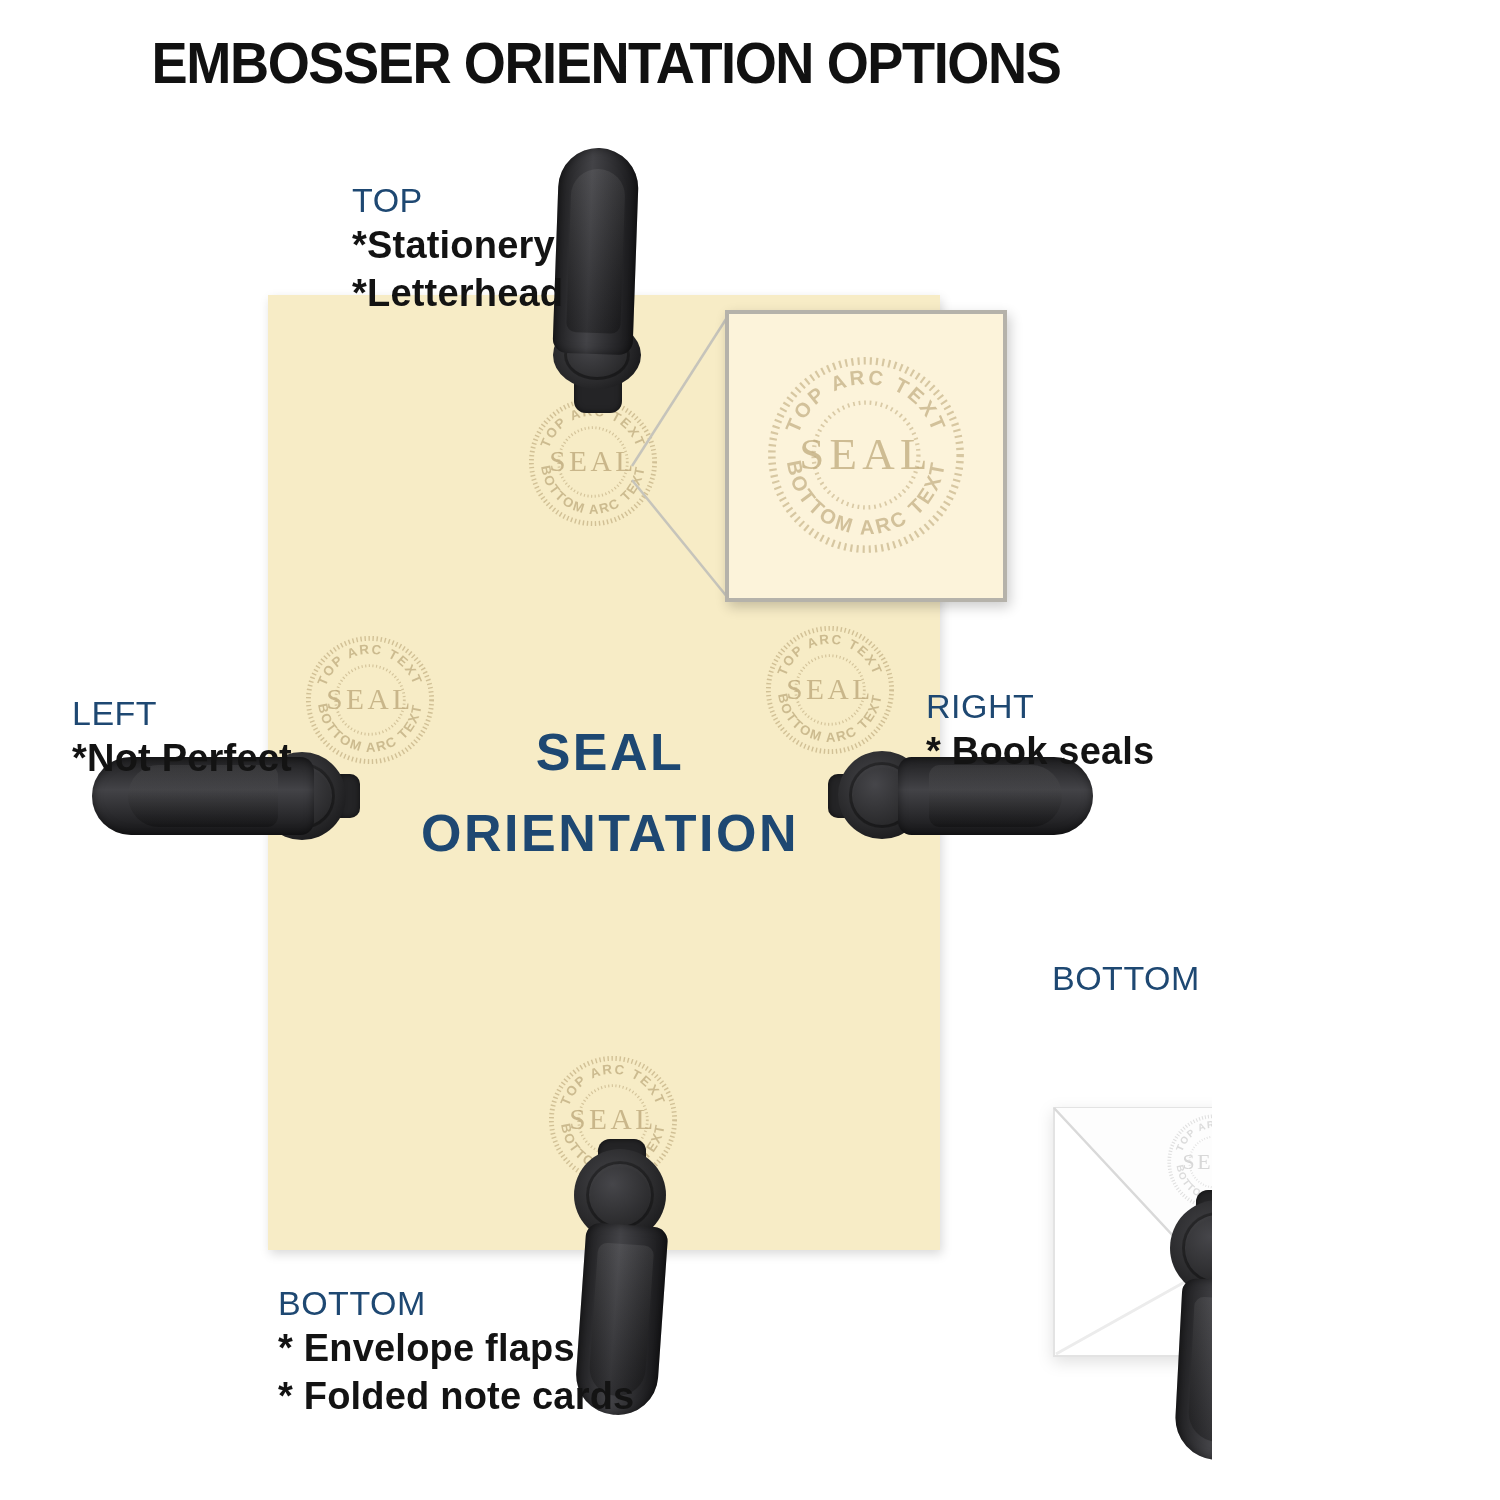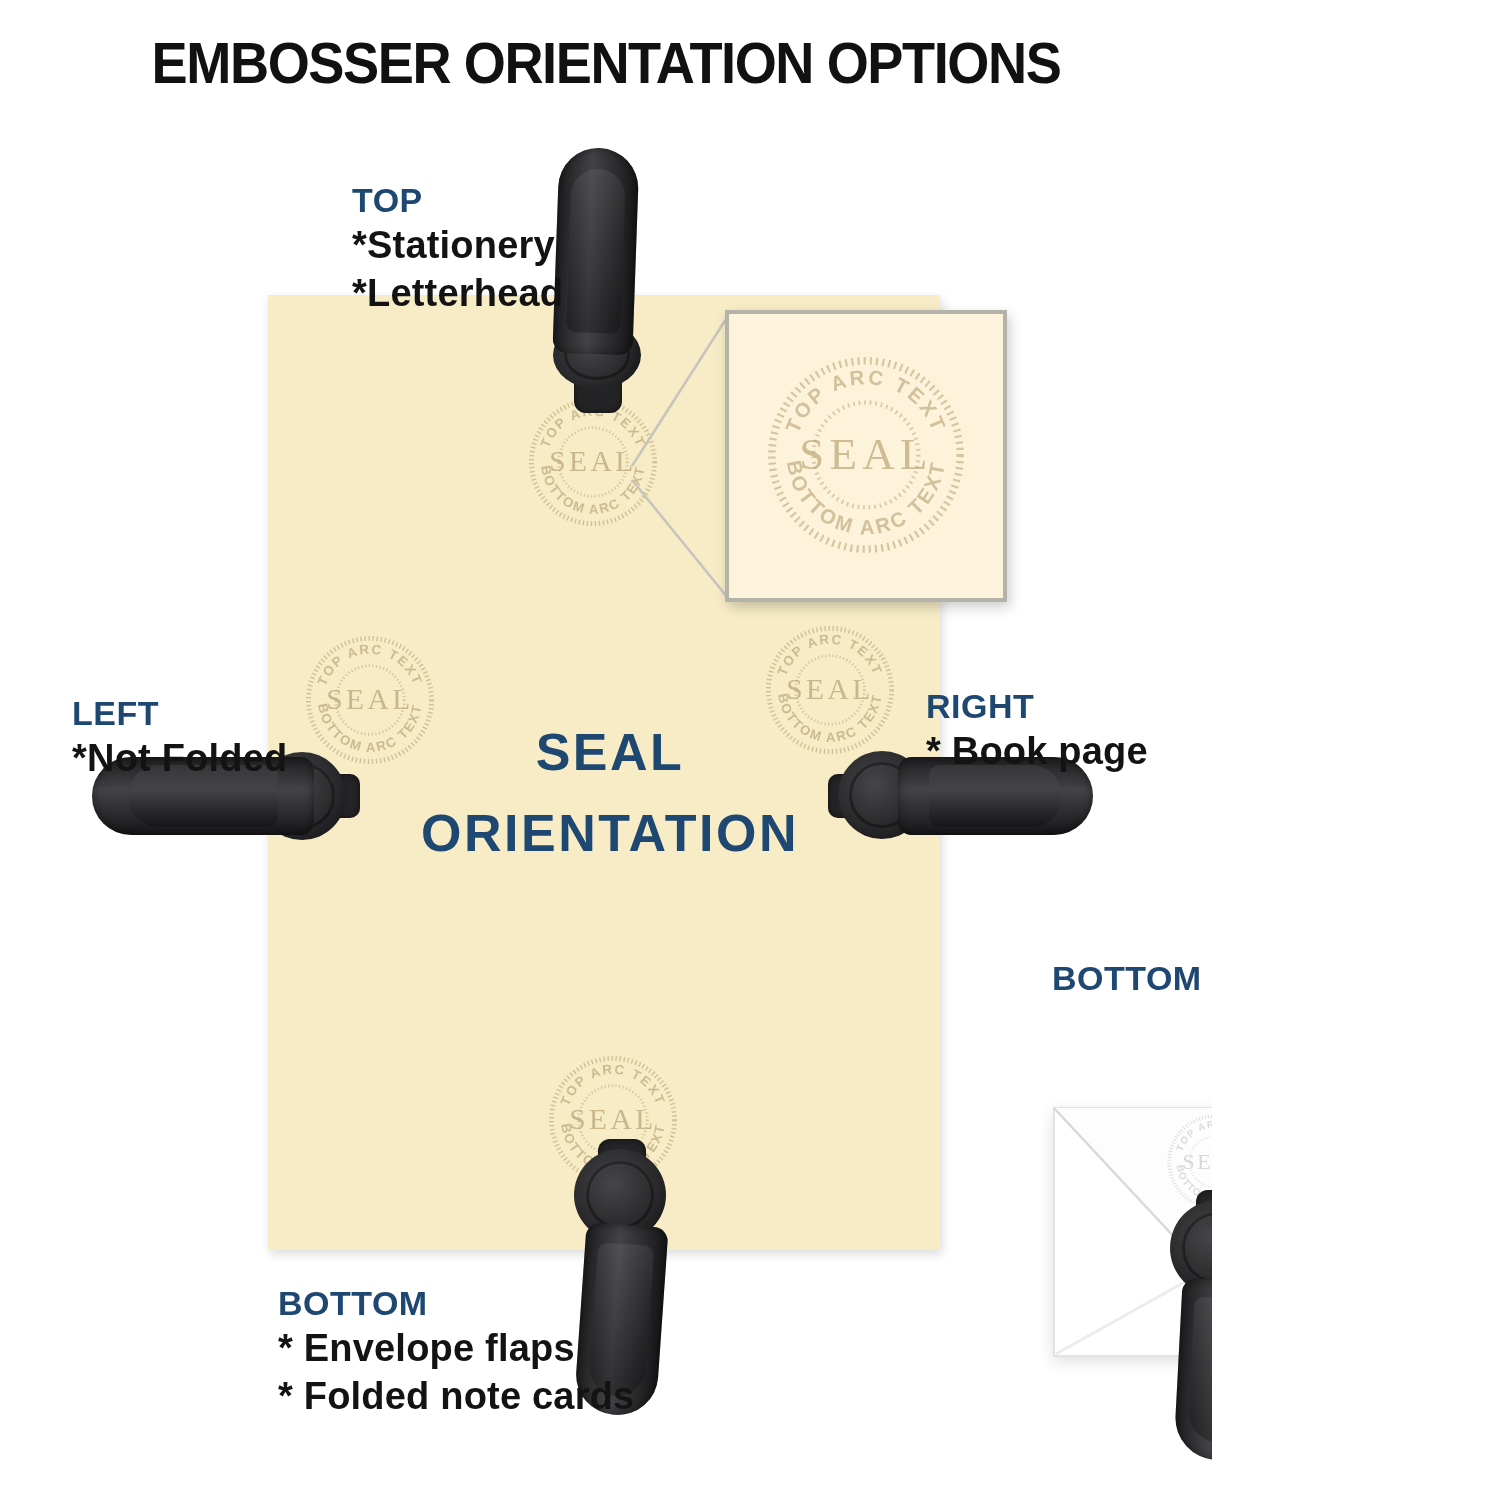--- a/index.html
+++ b/index.html
@@ -58,21 +58,21 @@
     position:absolute;border-radius:50%;
     background:radial-gradient(circle at 42% 38%,#46464a,#2a2a2c 55%,#151517 88%);
   }
   .emb-head::after{
     content:"";position:absolute;inset:13%;border-radius:50%;
     box-shadow:inset 0 0 0 3px rgba(0,0,0,.4),inset 0 2px 6px rgba(255,255,255,.08);
   }
   .emb-stub{position:absolute;background:#242426;box-shadow:inset 0 0 6px rgba(0,0,0,.6);}
   
   .label{position:absolute;}
-  .lbl-head{font-size:34px;font-weight:700;color:#1e4872;letter-spacing:.5px;line-height:1.2;}
+  .lbl-head{font-size:34px;font-weight:400;color:#1e4872;letter-spacing:.5px;line-height:1.2;}
   .lbl-line{font-size:38px;font-weight:700;color:#131313;line-height:1.28;letter-spacing:.2px;}
   
   .envelope{position:absolute;filter:drop-shadow(0 5px 8px rgba(0,0,0,.12));}
 </style>
 </head>
 <body>
 
 <div class="canvas">
 
   <svg width="0" height="0" style="position:absolute" aria-hidden="true">
@@ -147,26 +147,26 @@
   </div>
 
   <div class="label" style="left:352px;top:180px">
     <div class="lbl-head">TOP</div>
     <div class="lbl-line">*Stationery</div>
     <div class="lbl-line">*Letterhead</div>
   </div>
 
   <div class="label" style="left:72px;top:693px">
     <div class="lbl-head">LEFT</div>
-    <div class="lbl-line">*Not Folded</div>
+    <div class="lbl-line">*Not Perfect</div>
   </div>
 
   <div class="label" style="left:926px;top:686px">
     <div class="lbl-head">RIGHT</div>
-    <div class="lbl-line">* Book page</div>
+    <div class="lbl-line">* Book seals</div>
   </div>
 
   <div class="label" style="left:278px;top:1283px">
     <div class="lbl-head">BOTTOM</div>
     <div class="lbl-line">* Envelope flaps</div>
     <div class="lbl-line">* Folded note cards</div>
   </div>
 
   <div class="label" style="left:1052px;top:958px">
     <div class="lbl-head">BOTTOM</div>

